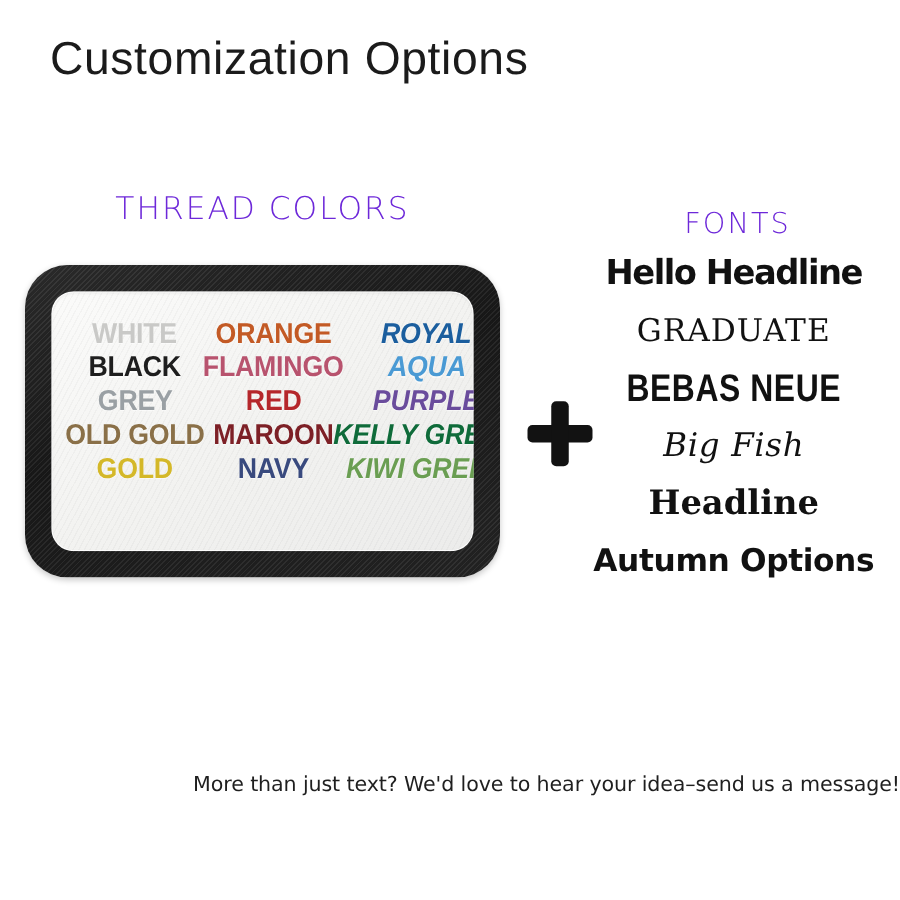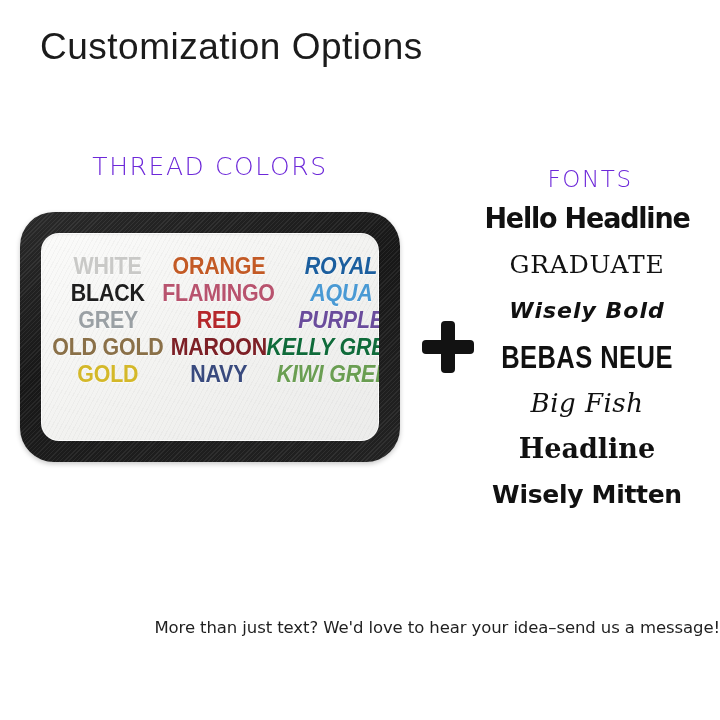--- a/index.html
+++ b/index.html
@@ -281,20 +281,19 @@
 <div class="plus-sign">
   <div class="bar h"></div>
   <div class="bar v"></div>
 </div>
 
 <div class="section-head" id="fonts-head">FONTS</div>
 
 <div class="font-list">
   <div class="font-sample fs-hello">Hello Headline</div>
   <div class="font-sample fs-graduate">GRADUATE</div>
-  <div class="font-sample fs-wisely">Wisely Bold</div>
   <div class="font-sample fs-bebas">BEBAS NEUE</div>
   <div class="font-sample fs-bigfish">Big Fish</div>
   <div class="font-sample fs-clarendon">Headline</div>
-  <div class="font-sample fs-autumn">Wisely Mitten</div>
+  <div class="font-sample fs-autumn">Autumn Options</div>
 </div>
 
 <div class="footer-note">More than just text? We'd love to hear your idea–send us a message!</div>
 
 </body></html>

